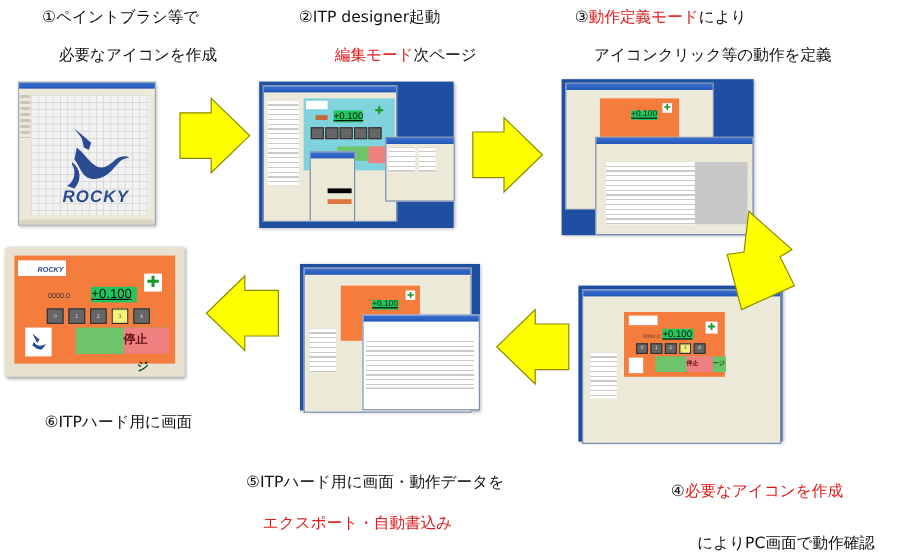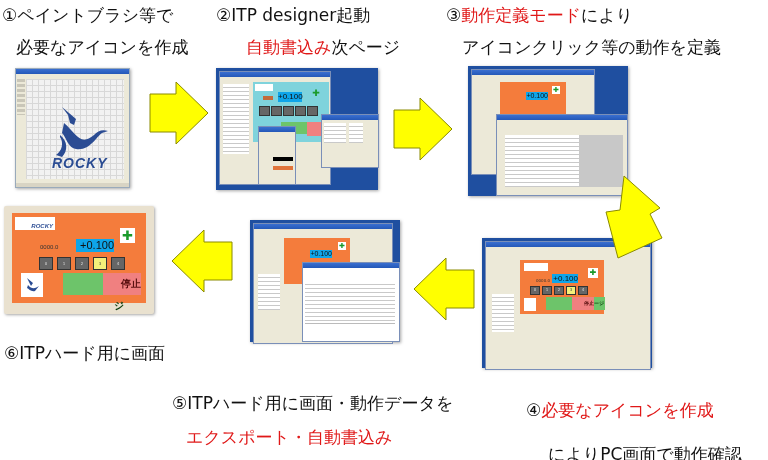--- a/index.html
+++ b/index.html
@@ -1,49 +1,49 @@
 <!DOCTYPE html>
 <html><head>
 <meta charset="utf-8">
 <style>
   html,body{margin:0;padding:0;background:#fff;}
   body{width:768px;height:460px;position:relative;overflow:hidden;font-family:"DejaVu Sans",sans-serif;}
-  .cap{position:absolute;font-size:17px;color:#111;white-space:nowrap;line-height:20px;}
+  .cap{position:absolute;font-size:13px;color:#111;white-space:nowrap;line-height:20px;margin-left:33px;}
   .red{color:#e01818;}
   .abs{position:absolute;}
   .shot{position:absolute;box-shadow:1px 1px 3px rgba(0,0,0,.35);}
   .desk{background:#1f4fa0;}
   .win{position:absolute;background:#ece9d8;border:1px solid #7a8fb8;}
   .titlebar{height:5px;background:linear-gradient(#3a6fd0,#2458b8);}
   .panel{position:absolute;}
-  .num{background:#0ea5e9;color:#111;font-family:"Liberation Sans",sans-serif;text-align:right;}
+  .num{background:#22c55e;color:#111;font-family:"Liberation Sans",sans-serif;text-align:left;text-decoration:underline;}
   .key{position:absolute;background:#666;border:1px solid #333;color:#ddd;font-size:4px;text-align:center;}
   .key.sel{background:#f4f07a;color:#444;}
   .plus{position:absolute;background:#fff;color:#1a9a2a;font-weight:bold;text-align:center;font-family:"DejaVu Sans",sans-serif;}
   .btn-next{position:absolute;background:#6dc46a;color:#0c3d0c;text-align:center;font-weight:bold;padding-left:37px;}
-  .btn-stop{position:absolute;background:#f08080;color:#5a1010;text-align:right;font-weight:bold;font-family:Liberation Serif, serif;}
+  .btn-stop{position:absolute;background:#f08080;color:#5a1010;text-align:left;font-weight:bold;font-family:Liberation Serif, serif;}
   .logo{position:absolute;background:#fff;}
   .grid{background-image:linear-gradient(#d8d8d8 1px,transparent 1px),linear-gradient(90deg,#d8d8d8 1px,transparent 1px);background-size:6px 6px;background-color:#f2f2f2;}
   .list-lines{background-image:repeating-linear-gradient(#fff 0 3px,#c9c9c9 3px 4px);}
 </style>
 </head>
 <body>
 
 <div class="cap" style="left:2px;top:5px;">
   <span>①</span><span>ペイントブラシ等で</span>
 </div>
 <div class="cap" style="left:16px;top:37px;">
   <span>必要なアイコンを作成</span>
 </div>
 
 <div class="cap" style="left:216px;top:5px;">
   <span>②</span><span>ITP designer起動</span>
 </div>
 <div class="cap" style="left:246px;top:37px;">
-  <span class="red">自動書込み</span><span>次ページ</span>
+  <span class="red">編集モード</span><span>次ページ</span>
 </div>
 
 <div class="cap" style="left:446px;top:5px;">
   <span>③</span><span class="red">動作定義モード</span><span>により</span>
 </div>
 <div class="cap" style="left:462px;top:37px;">
   <span>アイコンクリック等の動作を定義</span>
 </div>
 
 <div class="cap" style="left:4px;top:343px;">

